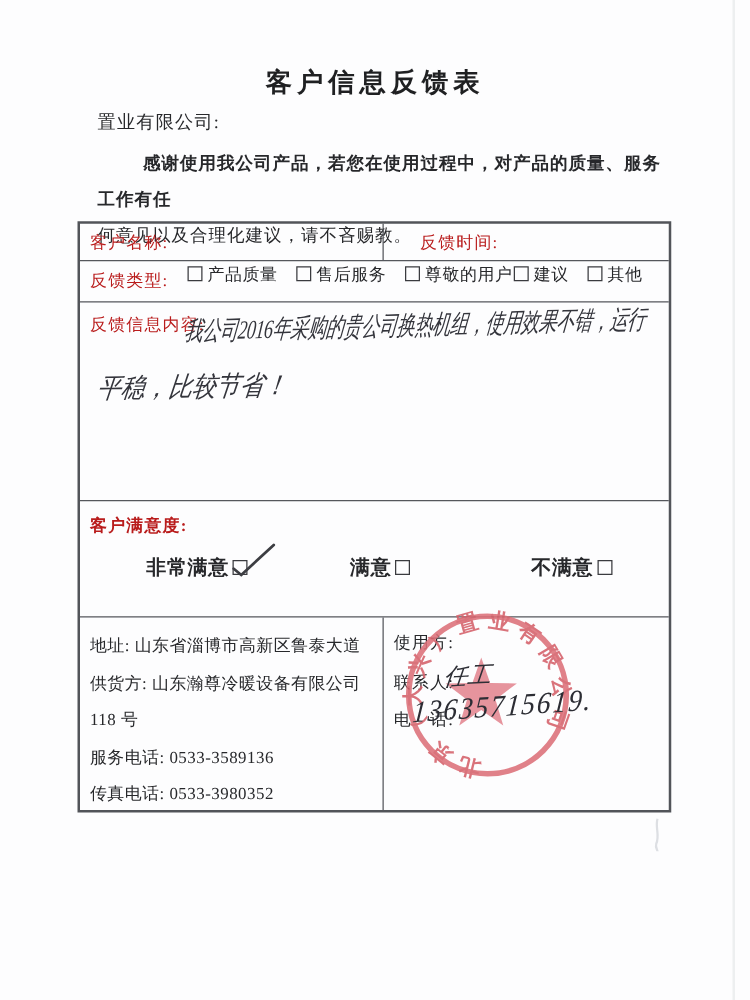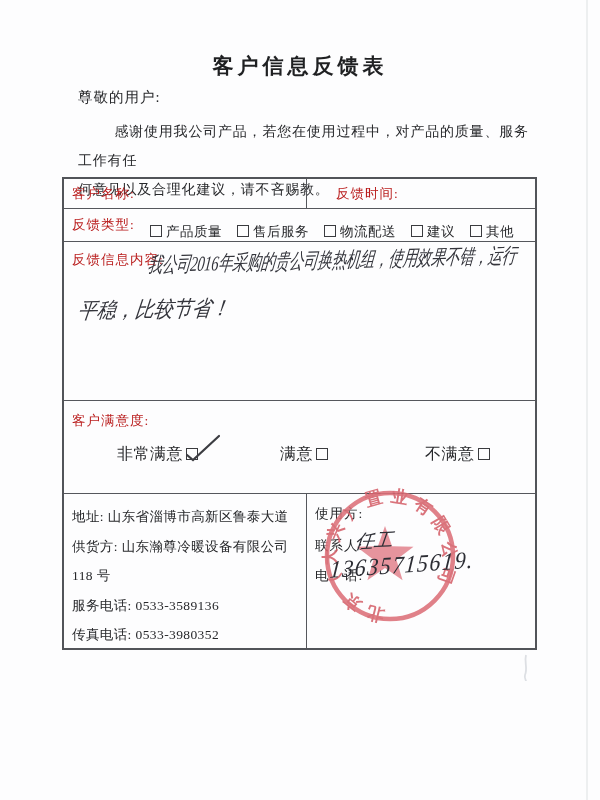--- a/index.html
+++ b/index.html
@@ -19,39 +19,39 @@
     letter-spacing:4px; color:#1f2022;
   }
   .greeting {
     position:absolute; left:78px; top:88px;
     font-size:14.5px; letter-spacing:1px;
   }
   .intro {
     position:absolute; left:78px; top:117px; width:462px;
     font-size:14px; line-height:29px; letter-spacing:.8px;
   }
-  .intro .line1 { text-indent:2.6em; }
+  .intro .line1 { text-indent:2.6em;font-weight:bold; }
   .tbl {
     position:absolute; left:62px; top:177px; width:475px; height:473px;
     border:2px solid #525459; box-sizing:border-box;
   }
   .row { position:relative; box-sizing:border-box; border-bottom:1.5px solid #55575c; }
   .r1 { height:30px; }
   .r2 { height:33px; }
   .r3 { height:159px; }
-  .r4 { height:93px; }
+  .r4 { height:93px;font-weight:bold; }
   .r5 { height:154px; border-bottom:none; display:flex; }
   .cell { box-sizing:border-box; position:relative; }
   .split-l { position:absolute; left:0; top:0; width:243px; height:100%; border-right:1.5px solid #55575c; }
   .split-r { position:absolute; left:244px; top:0; right:0; height:100%; }
   .lbl { font-size:13.5px; letter-spacing:1px; color:#b91c1c; }
   .r1 .lbl { position:absolute; top:6px; left:8px; }
   .r1 .split-r .lbl { left:6px;margin-left:22px; }
   .r2 .lbl { position:absolute; top:7px; left:8px; }
-  .opt { position:absolute; top:14px; font-size:13.5px; letter-spacing:.5px; white-space:nowrap; }
+  .opt { position:absolute; top:2px; font-size:13.5px; letter-spacing:.5px; white-space:nowrap; }
   .cb {
     display:inline-block; width:12px; height:12px;
     border:1.6px solid #3a3b3f; vertical-align:-1px;
     box-sizing:border-box; background:transparent;
   }
   .opt .cb { margin-right:4px; }
   .r3 .lbl { position:absolute; top:9px; left:8px; }
   .hw { color:#34353c; font-style:italic; white-space:nowrap; transform-origin:left center; }
   .hw1 {
     position:absolute; left:84px; top:14px; font-size:14.5px;
@@ -93,21 +93,21 @@
 </style>
 </head>
 <body>
 
 <div class="page">
 
   <div class="edge-line"></div>
 
   <div class="title">客户信息反馈表</div>
 
-  <div class="greeting">尊敬的用户:</div>
+  <div class="greeting">置业有限公司:</div>
 
   <div class="intro">
     <div class="line1">感谢使用我公司产品，若您在使用过程中，对产品的质量、服务工作有任</div>
     <div class="line2">何意见以及合理化建议，请不吝赐教。</div>
   </div>
 
   <div class="tbl">
 
     <div class="row r1">
       <div class="split-l cell">
@@ -115,21 +115,21 @@
       </div>
       <div class="split-r cell">
         <span class="lbl">反馈时间:</span>
       </div>
     </div>
 
     <div class="row r2">
       <span class="lbl">反馈类型:</span>
       <span class="opt" style="left:86px"><span class="cb"></span><span>产品质量</span></span>
       <span class="opt" style="left:173px"><span class="cb"></span><span>售后服务</span></span>
-      <span class="opt" style="left:260px"><span class="cb"></span><span>物流配送</span></span>
+      <span class="opt" style="left:260px"><span class="cb"></span><span>尊敬的用户</span></span>
       <span class="opt" style="left:347px"><span class="cb"></span><span>建议</span></span>
       <span class="opt" style="left:406px"><span class="cb"></span><span>其他</span></span>
     </div>
 
     <div class="row r3">
       <span class="lbl">反馈信息内容:</span>
       <div class="hw hw1">我公司2016年采购的贵公司换热机组，使用效果不错，运行</div>
       <div class="hw hw2">平稳，比较节省！</div>
     </div>
 

